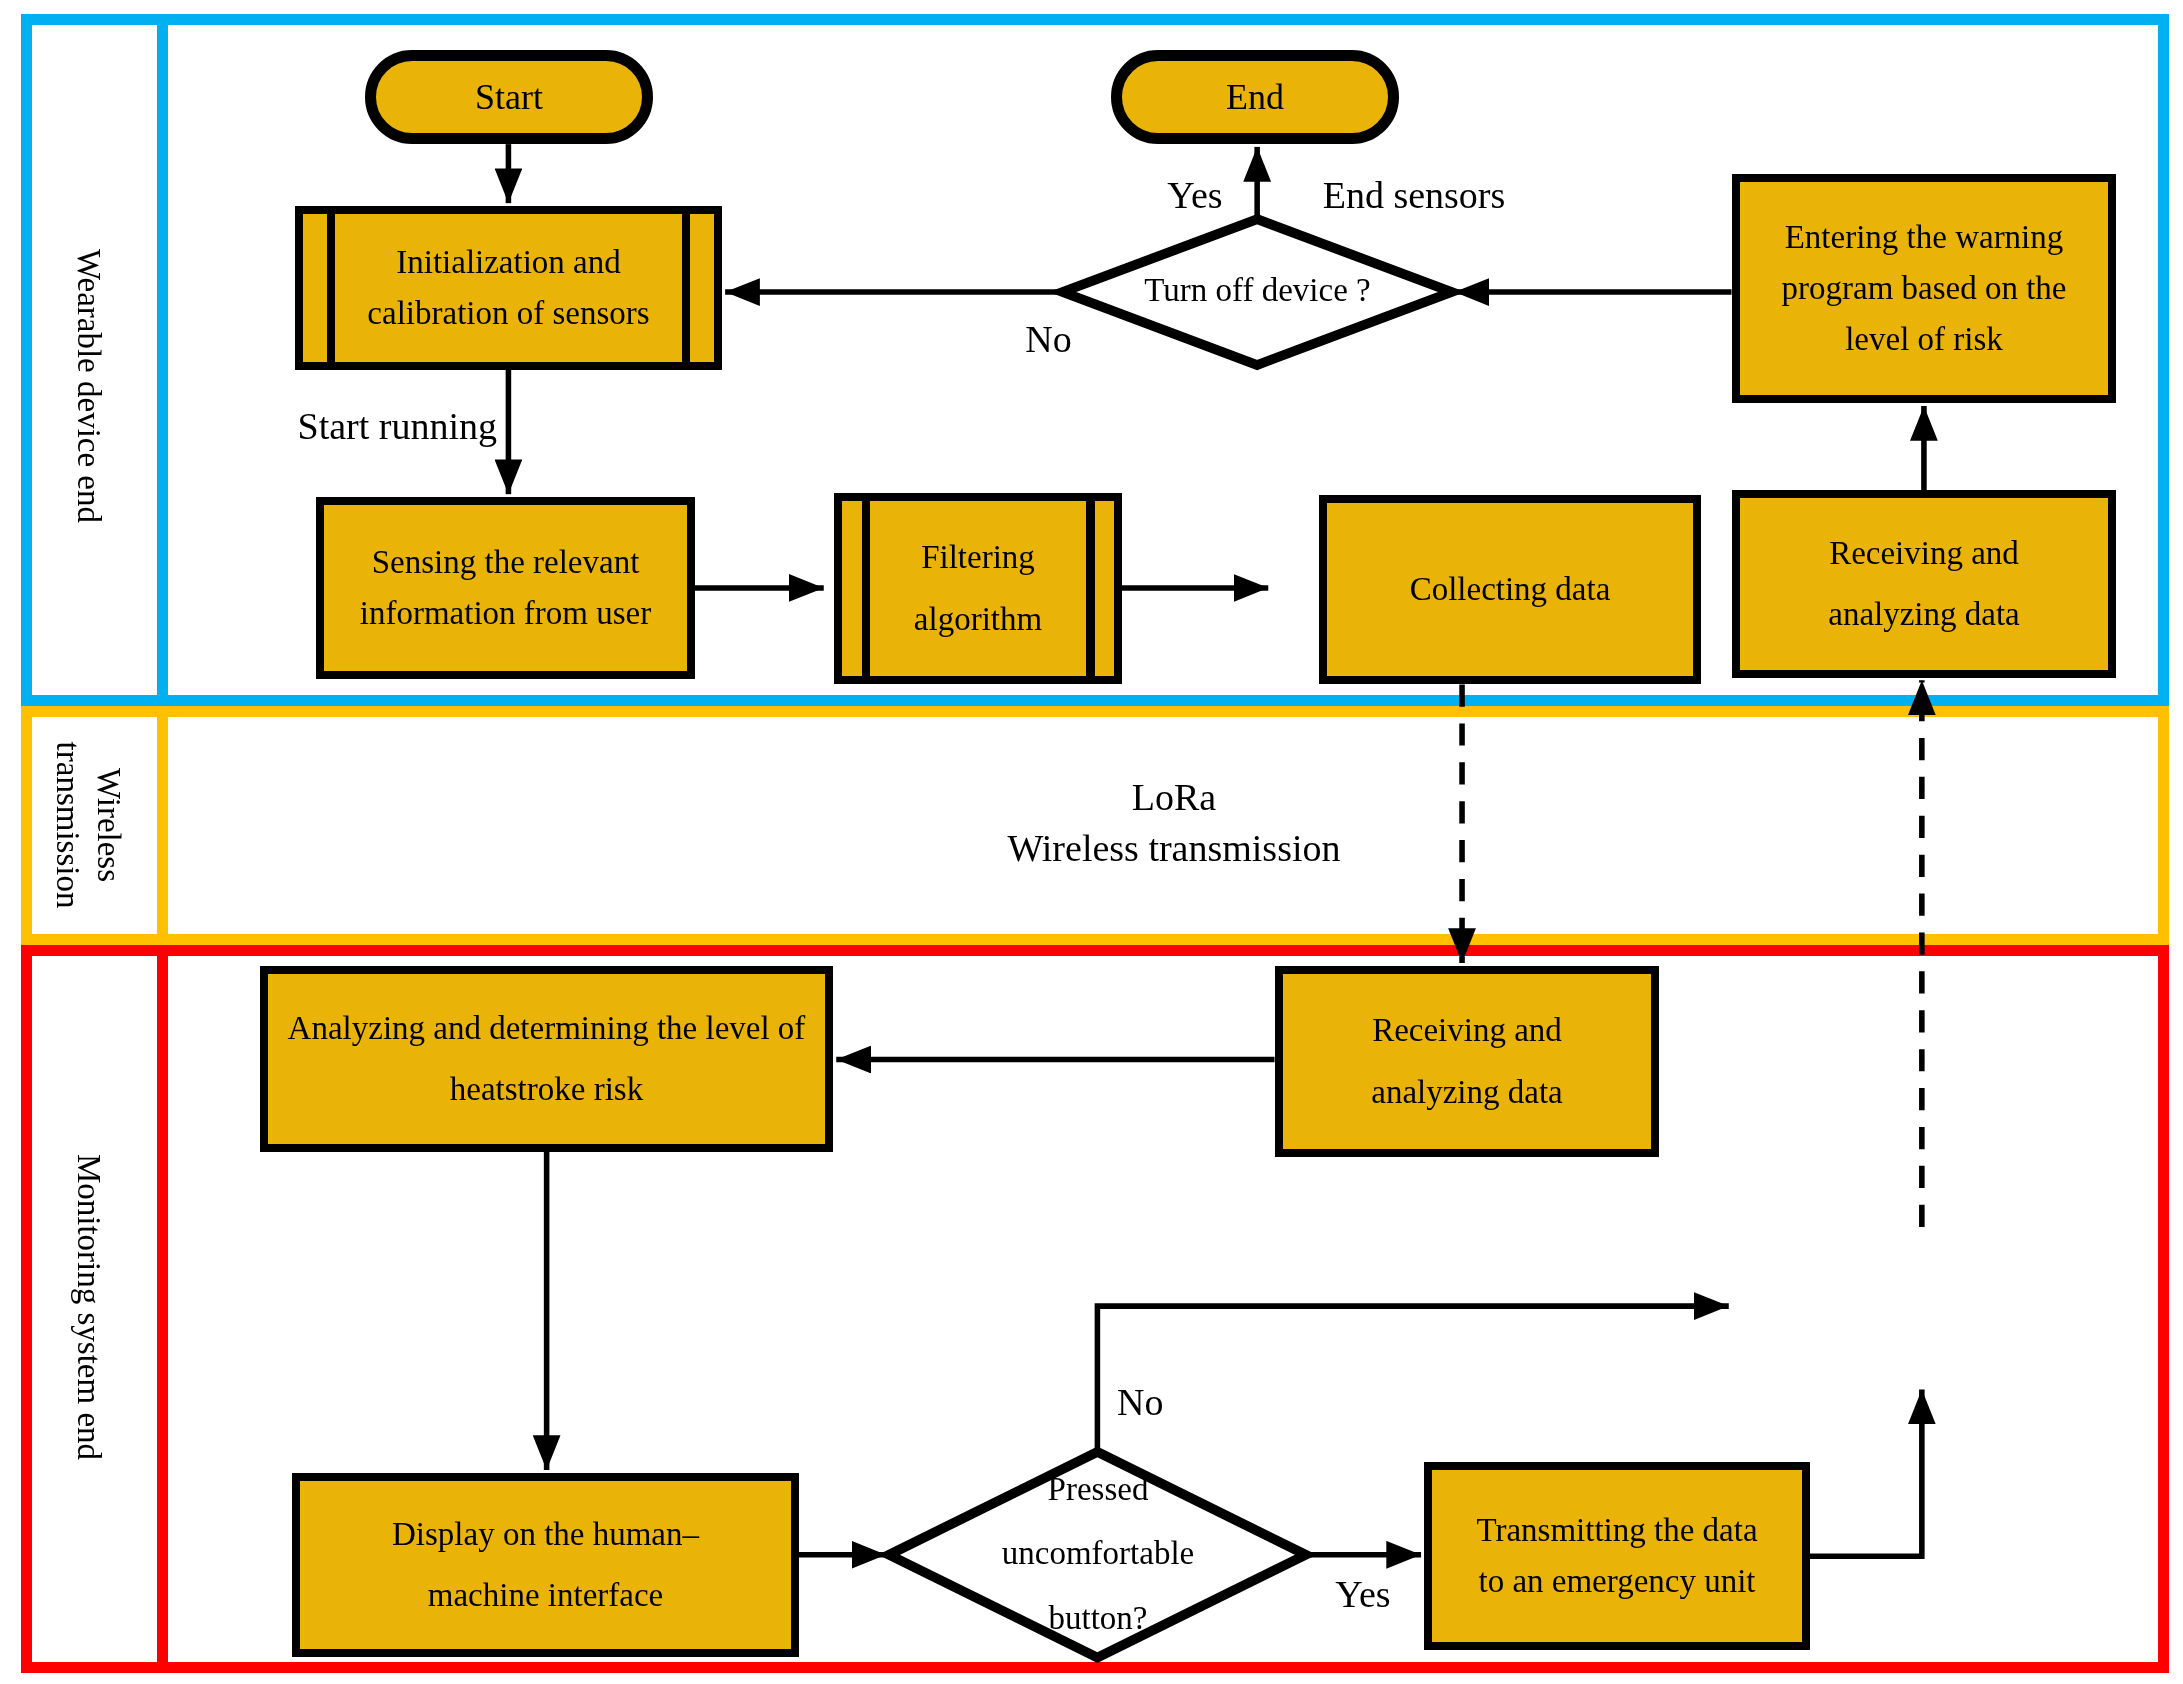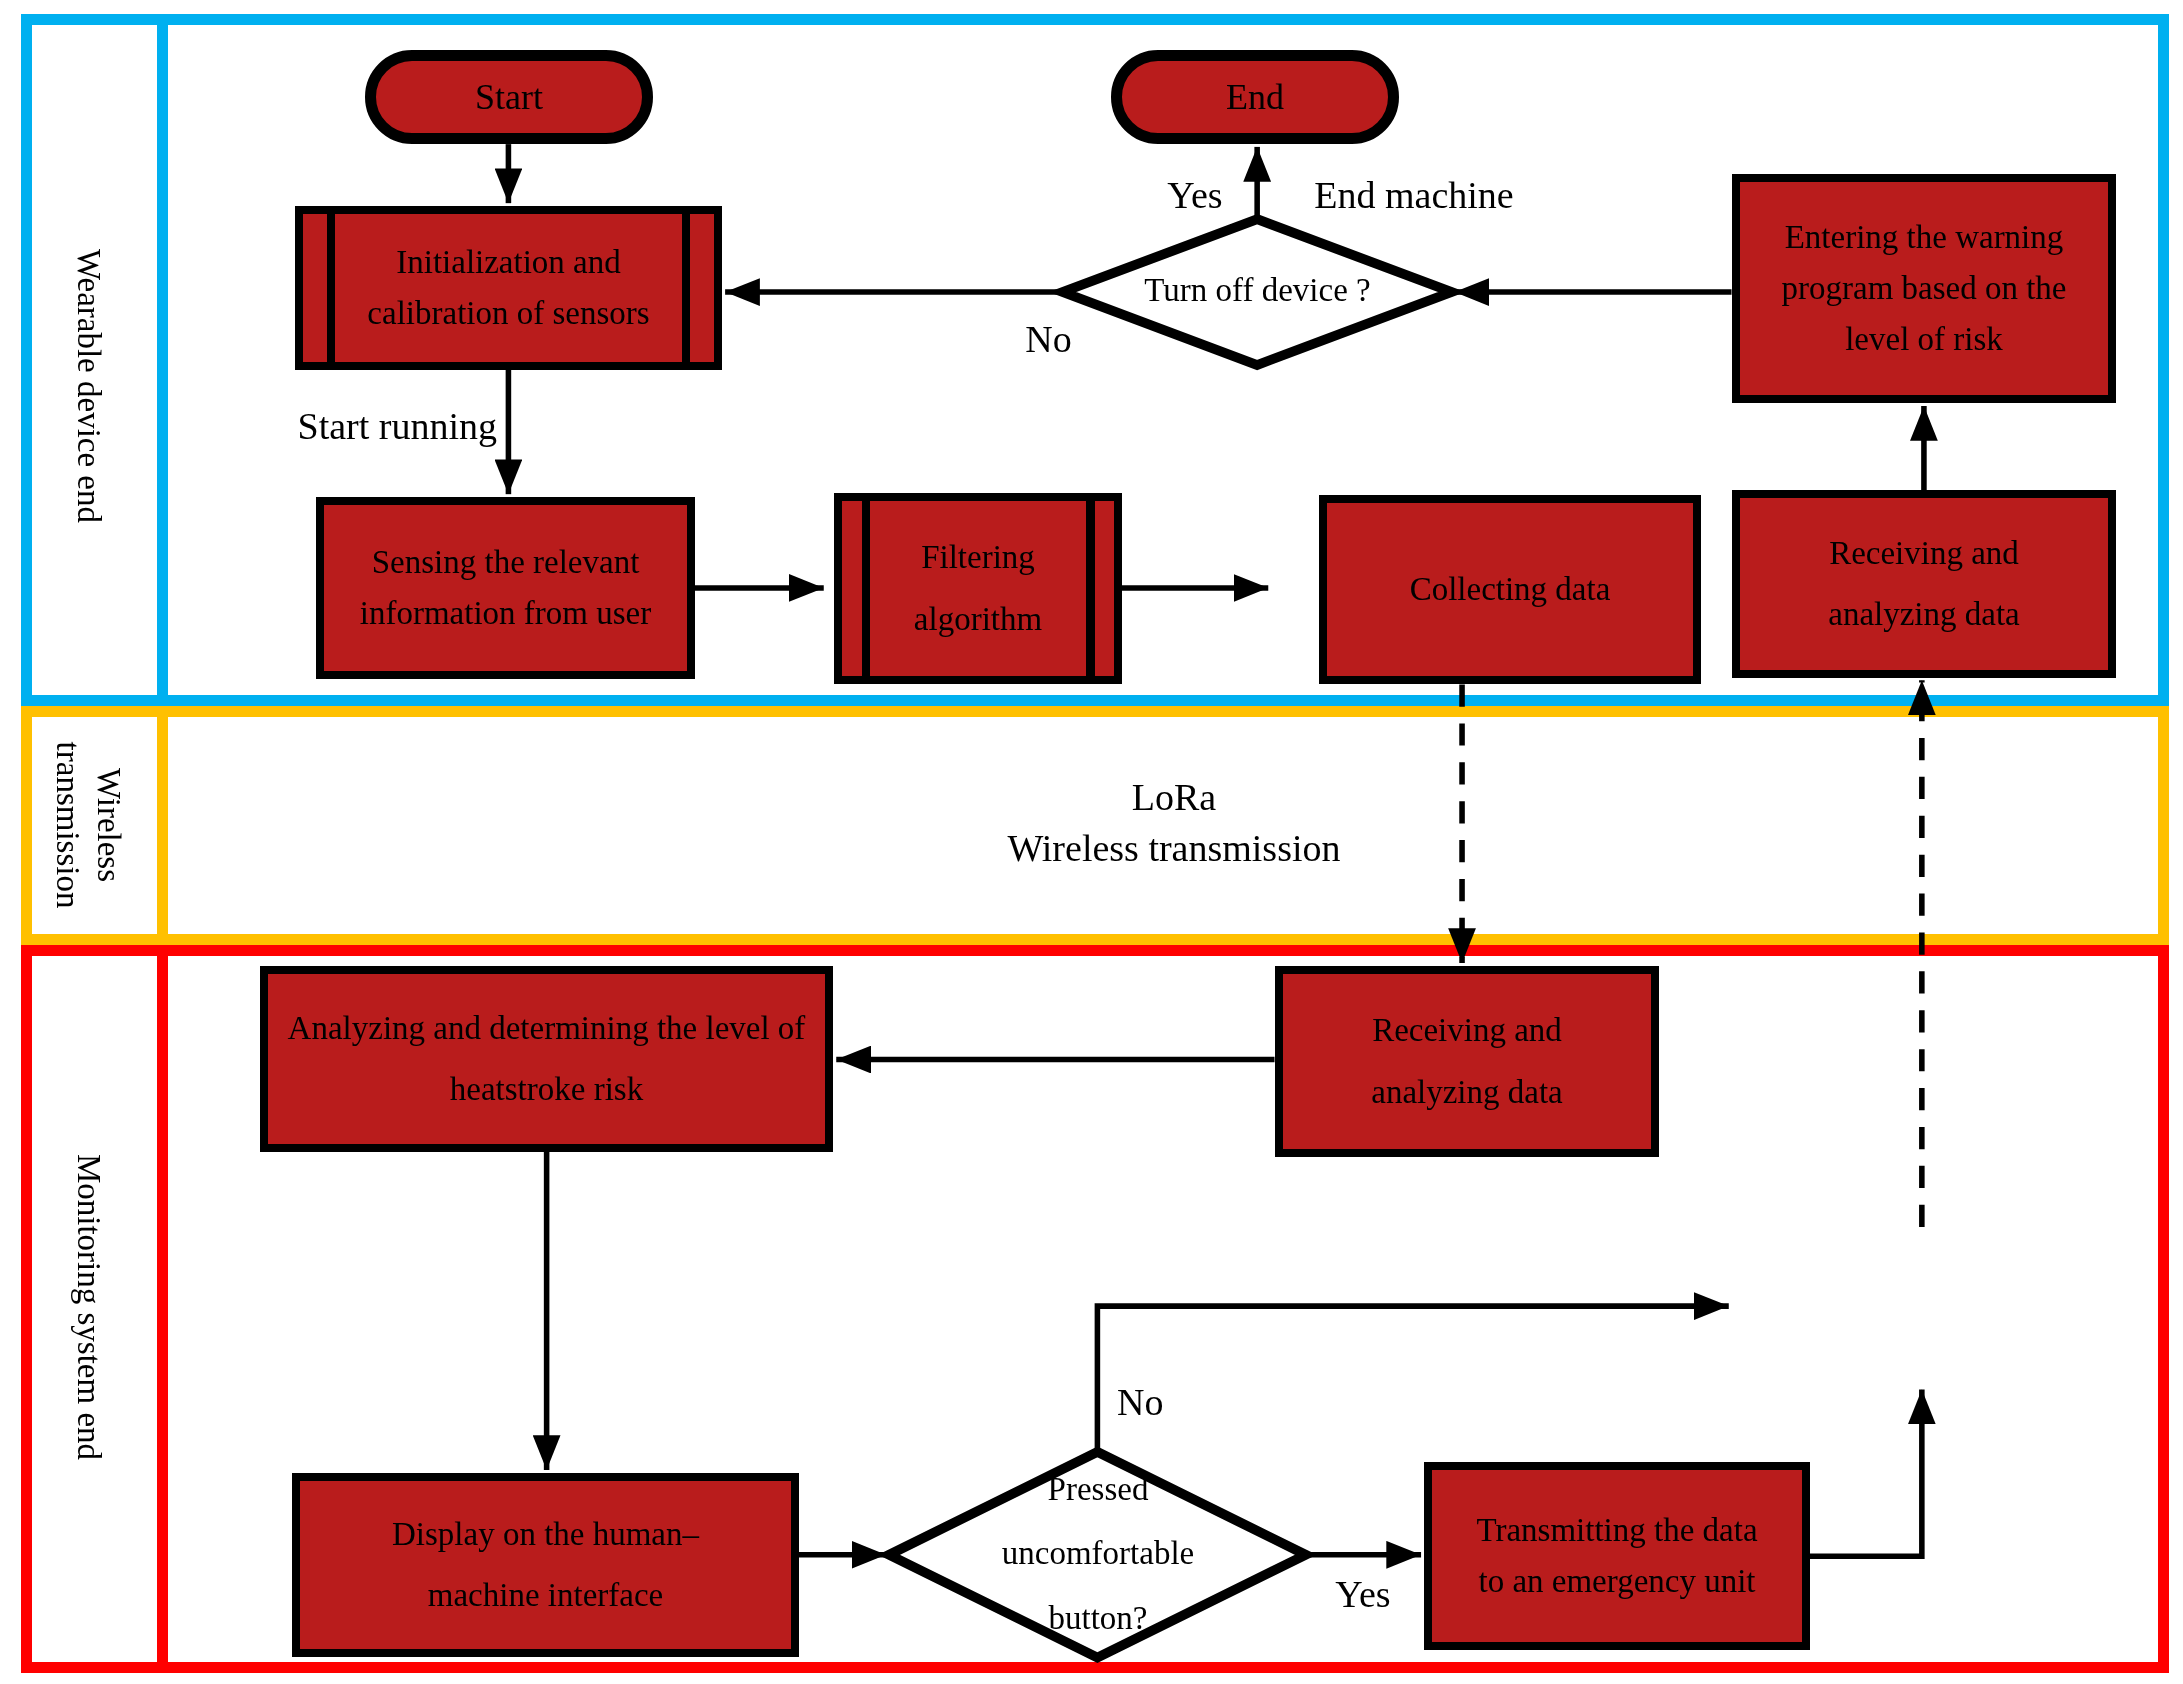--- a/index.html
+++ b/index.html
@@ -27,21 +27,21 @@
     transform:translate(-50%,-50%) rotate(90deg);
   }
   
   #edges{position:absolute;left:0;top:0;width:2183px;height:1685px;}
   #edges path.edge{fill:none;stroke:var(--ink);stroke-width:8px;}
   #edges path.edge--dashed{stroke-dasharray:32 24;}
   #edges polygon.diamond{fill:#fff;stroke:var(--ink);stroke-width:14px;stroke-linejoin:miter;}
   #arrowhead path{fill:var(--ink);}
   
   .node{
-    position:absolute;box-sizing:border-box;background:#b91c1c;
+    position:absolute;box-sizing:border-box;background:#eab308;
     border:8.3px solid var(--ink);
     display:flex;align-items:center;justify-content:center;
     text-align:center;font-size:33px;
   }
   .node--terminal{border-width:11px;border-radius:694px;font-size:36px;}
   .lh-tight{line-height:1.55;}
   .lh-loose{line-height:1.85;}
   .pp-bar{position:absolute;top:0;bottom:0;width:8.3px;background:var(--ink);}
   .pp-bar--left{left:23.6px;}
   .pp-bar--right{right:23.6px;}
@@ -147,20 +147,20 @@
 
   <div class="diamond-label" style="left:959px;top:1457px;width:278px;line-height:1.95;">Pressed uncomfortable button?</div>
 
   <div class="node lh-tight" style="left:1424px;top:1462px;width:386px;height:188px;padding:0 36px;">
     <span>Transmitting the data to an emergency unit</span>
   </div>
 
 
   <div class="float-label" style="left:247px;top:403px;width:250px;text-align:right;">Start running</div>
   <div class="float-label" style="left:1150px;top:172px;width:90px;">Yes</div>
-  <div class="float-label" style="left:1289px;top:172px;width:250px;">End machine</div>
+  <div class="float-label" style="left:1289px;top:172px;width:250px;">End sensors</div>
   <div class="float-label" style="left:1000px;top:316px;width:97px;">No</div>
   <div class="float-label" style="left:931px;top:772px;width:486px;line-height:1.35;"><span>LoRa</span><br><span>Wireless transmission</span></div>
   <div class="float-label" style="left:1117px;top:1379px;width:104px;text-align:left;">No</div>
   <div class="float-label" style="left:1311px;top:1571px;width:104px;">Yes</div>
 
 </div>
 
 
 </body></html>

